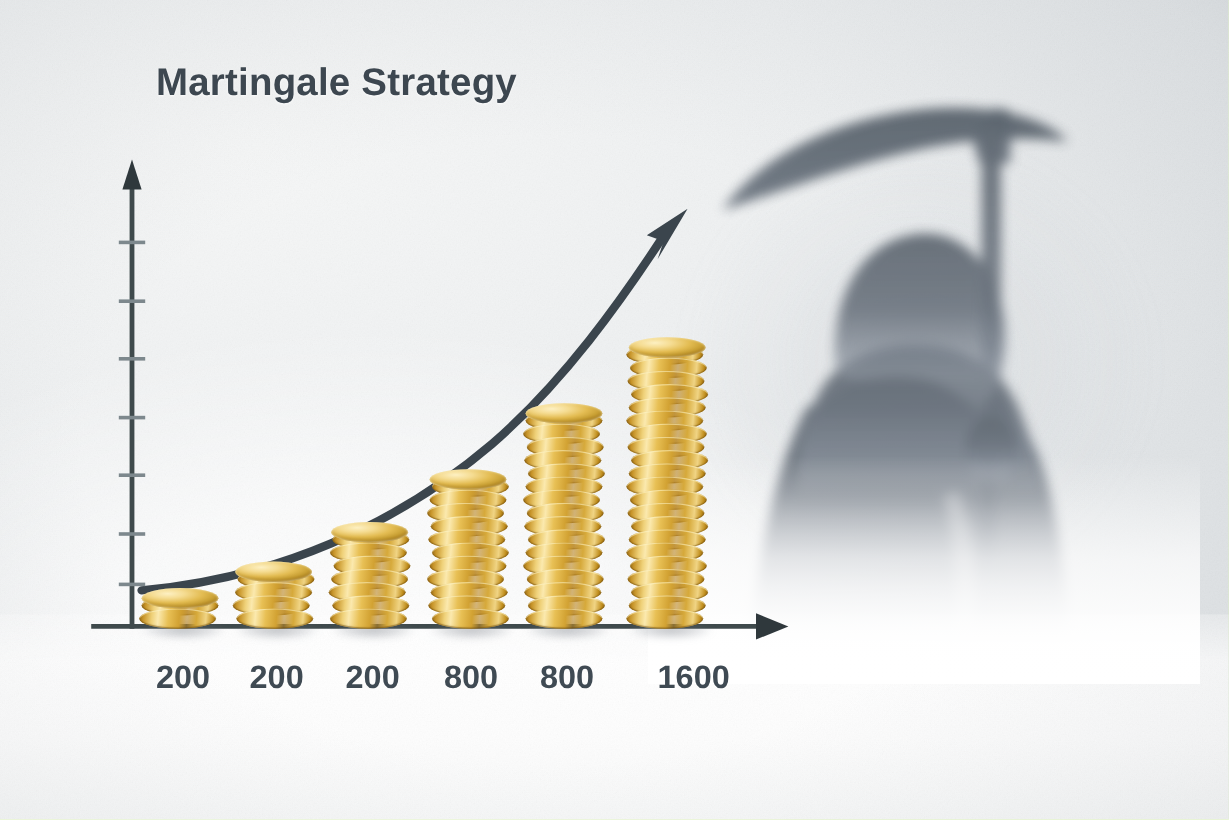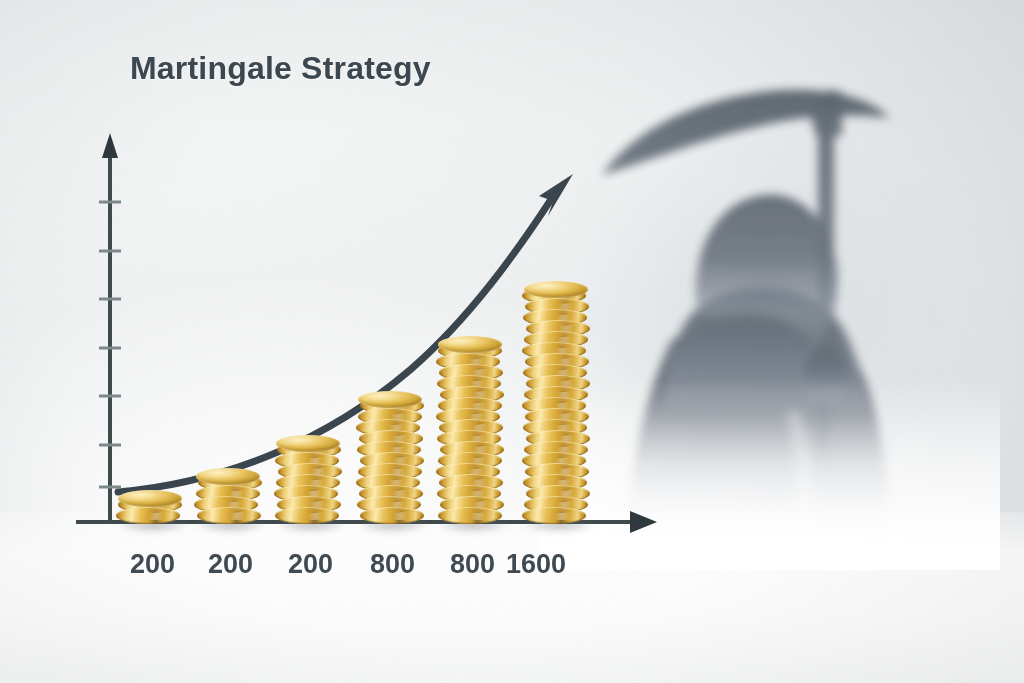--- a/index.html
+++ b/index.html
@@ -297,16 +297,16 @@
         <div class="coin-top" style="width: 64px; height: 17px; left: 0px; top: 280.5px; z-index: 200;"></div>
       </div>
     </div>
 
   <div id="labels-root">
       <div class="tick-label" style="left: 130px;">200</div>
       <div class="tick-label" style="left: 208px;">200</div>
       <div class="tick-label" style="left: 288px;">200</div>
       <div class="tick-label" style="left: 370px;">800</div>
       <div class="tick-label" style="left: 450px;">800</div>
-      <div class="tick-label" style="left: 506px;">1600</div>
+      <div class="tick-label" style="left: 548px;">1600</div>
     </div>
 
 </div>
 
 </body></html>

